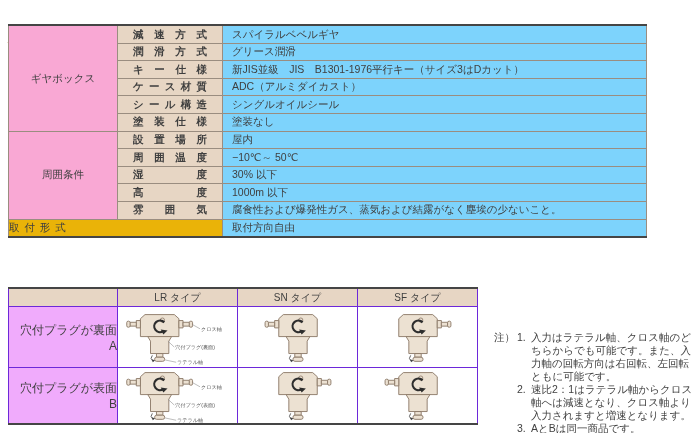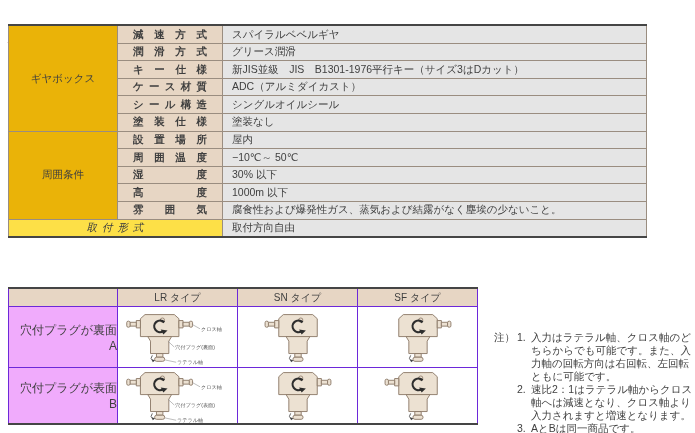--- a/index.html
+++ b/index.html
@@ -19,25 +19,25 @@
 
   
   #spec-table{
     left:8px;top:24px;width:638px;
     border:1px solid #9a8d80;border-top:2px solid #454545;border-bottom:2px solid #454545;
   }
   #spec-table td{
     border:1px solid #9a8d80;font-size:10.5px;height:16.6px;
     padding:0;vertical-align:middle;line-height:1.1;
   }
-  #spec-table td.g{background:#eab308;text-align:center;}
+  #spec-table td.g{background:#f9a8d4;text-align:center;}
   #spec-table td.l{background:#e7d6c4;font-weight:bold;}
   #spec-table td.l .j{display:block;padding:0 15px;text-align:justify;text-align-last:justify;}
-  #spec-table td.v{background:#e5e5e5;padding-left:9px;}
-  #spec-table td.gc{background:#fde047;text-align:center;letter-spacing:1px;font-style:italic;}
+  #spec-table td.v{background:#7dd3fc;padding-left:9px;}
+  #spec-table td.gc{background:#eab308;text-align:left;letter-spacing:1px;}
 
   
   #arr-table{
     left:8px;top:287px;width:469px;
     border:1px solid #9a8d80;border-top:2px solid #454545;border-bottom:2px solid #454545;
   }
   #arr-table td,#arr-table th{
     border:1px solid #6d28d9;font-size:10px;font-weight:normal;
     padding:0;vertical-align:middle;
   }

